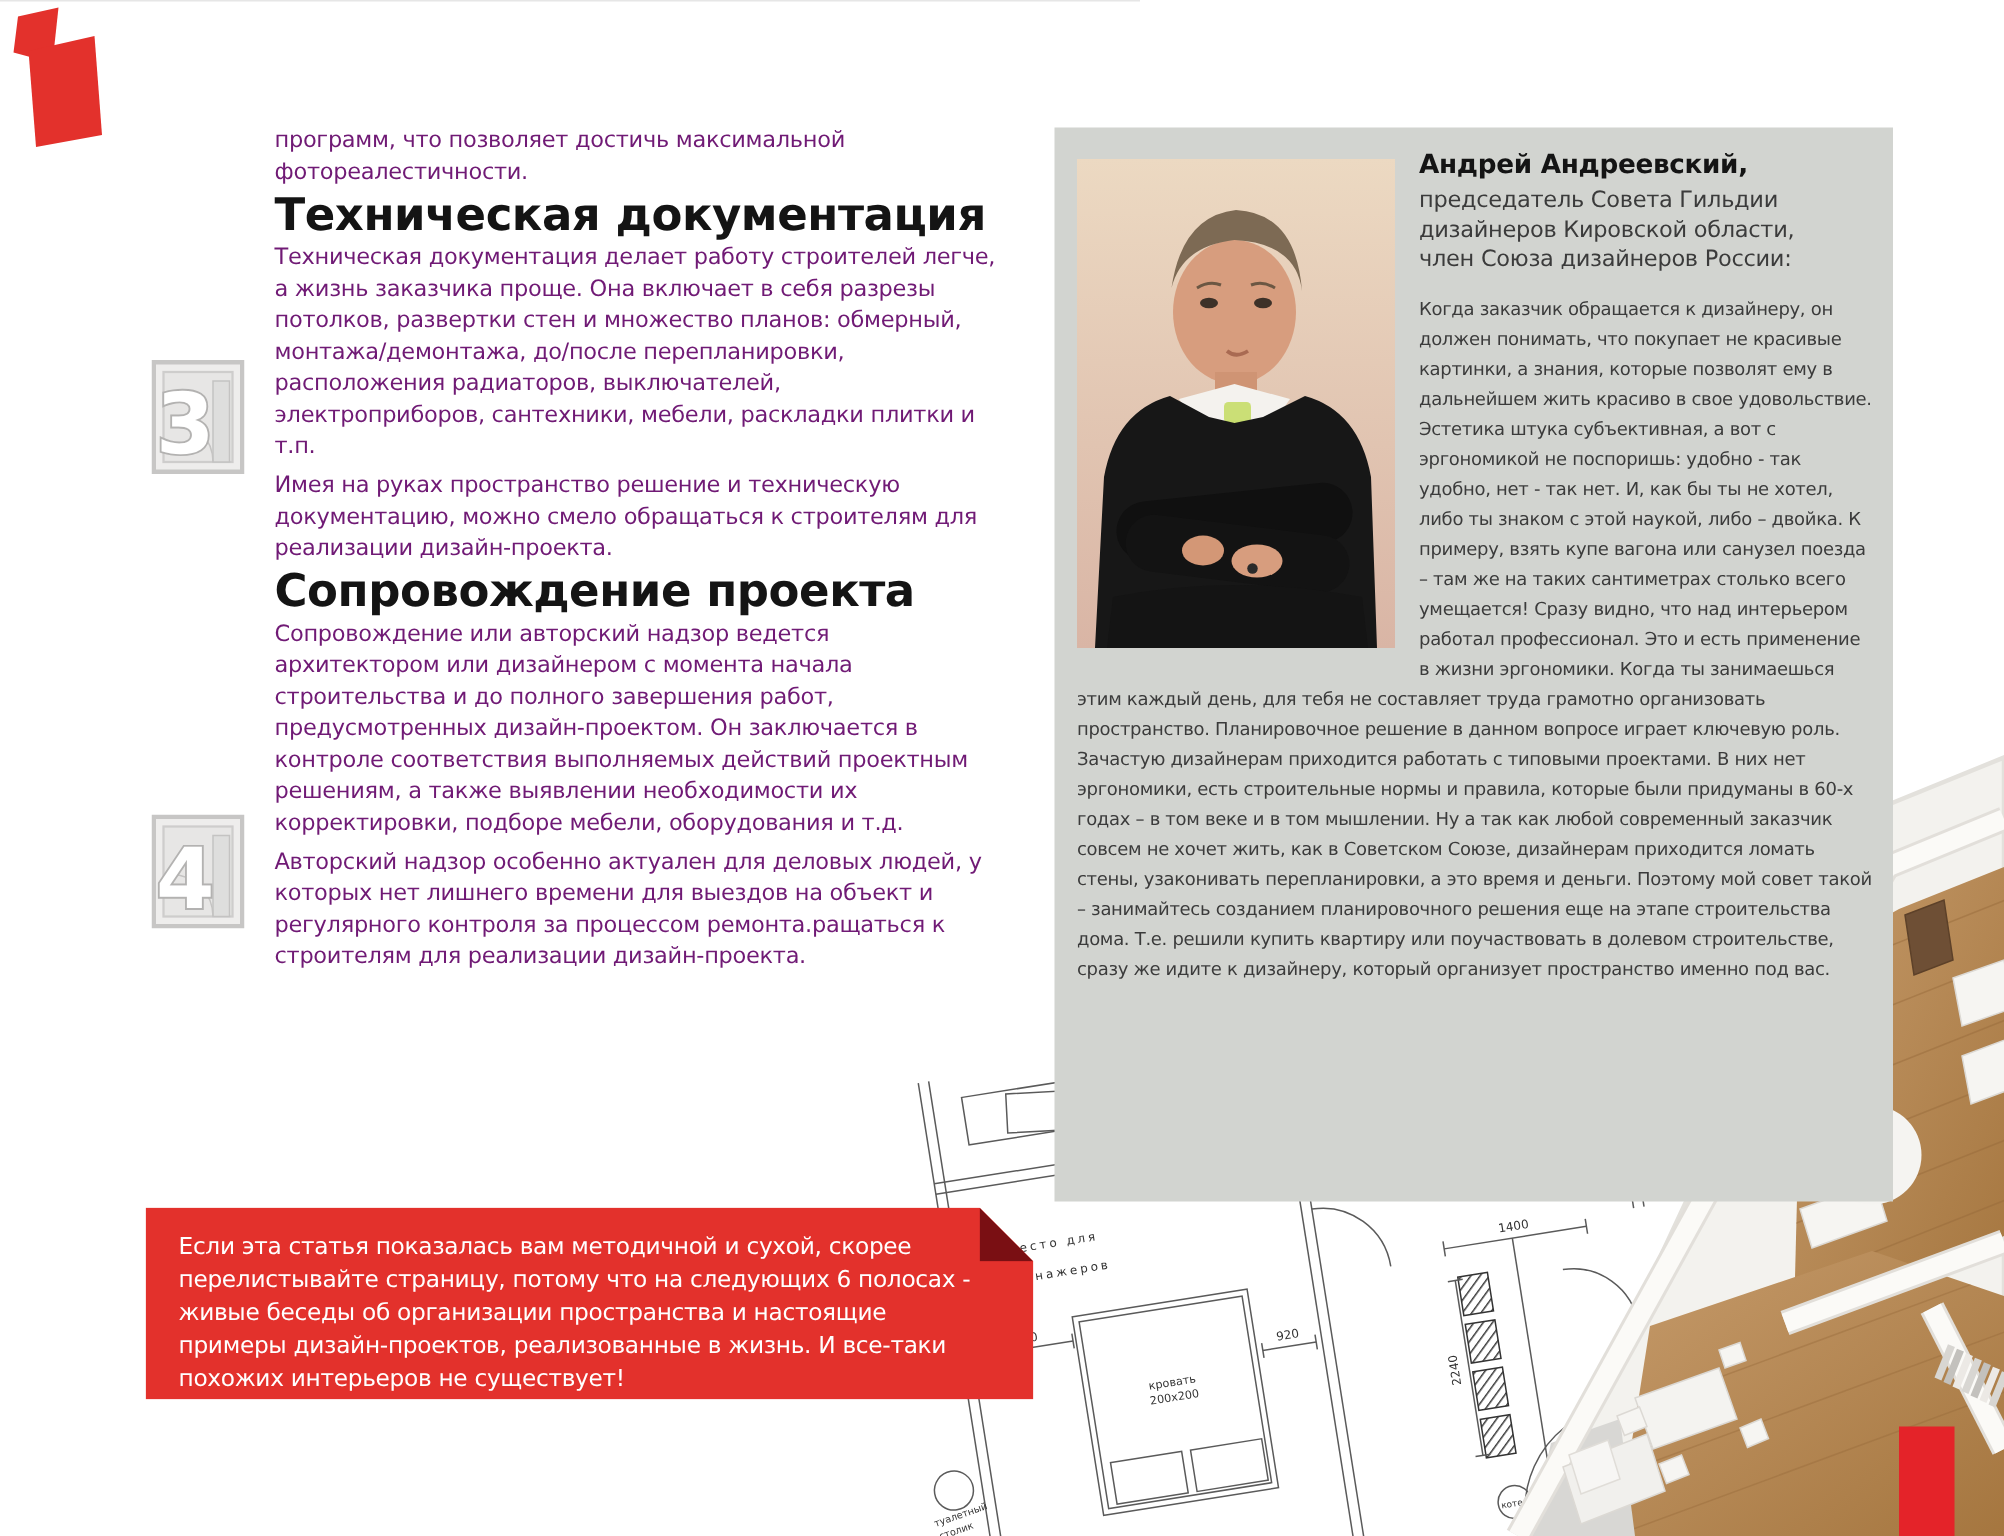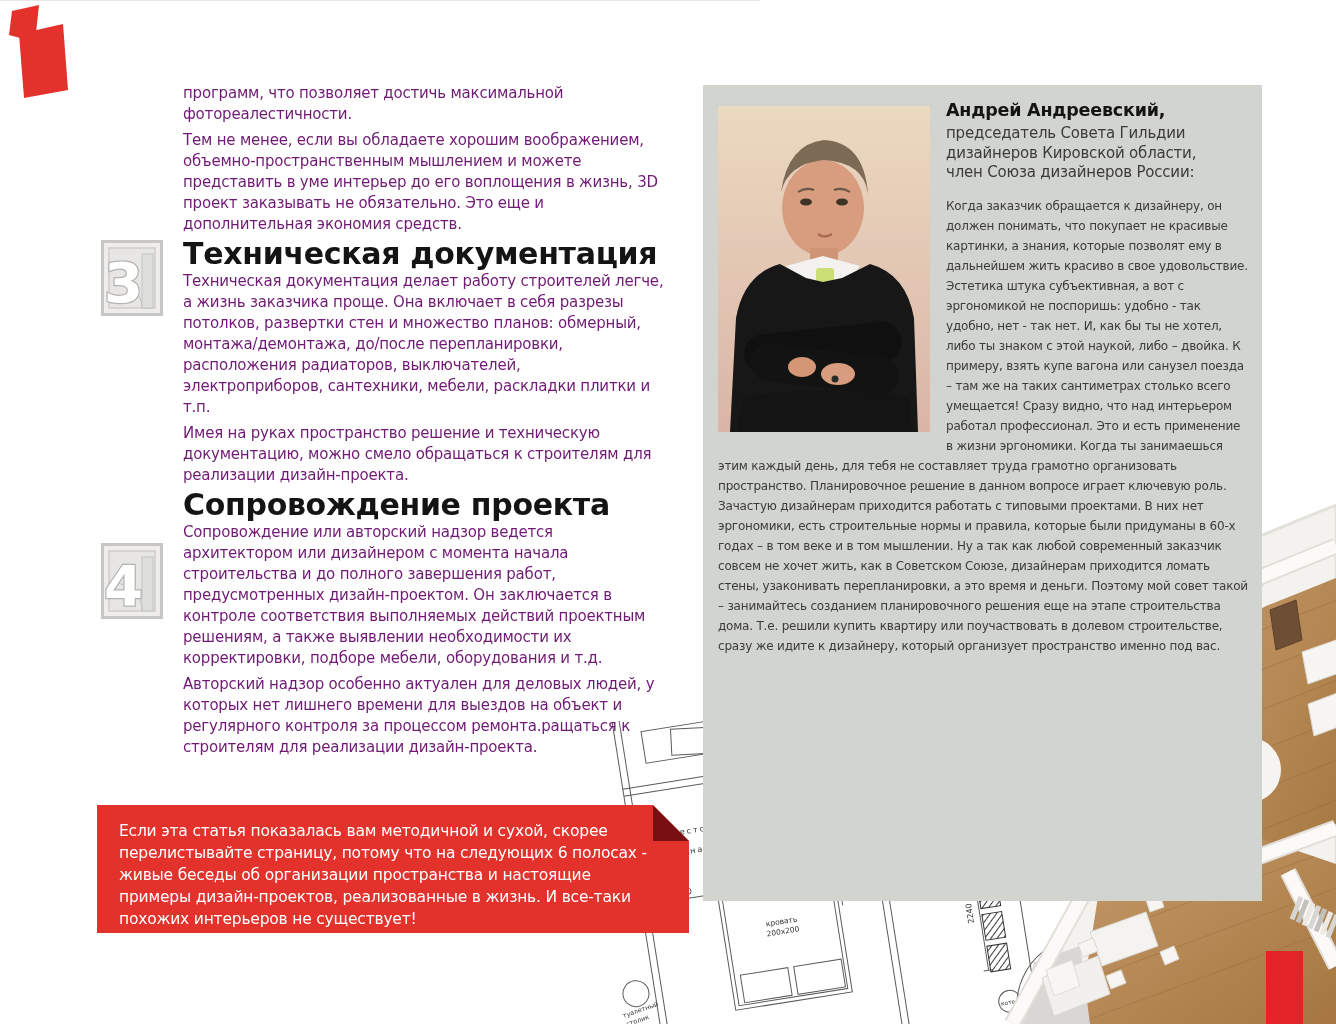--- a/index.html
+++ b/index.html
@@ -17,21 +17,21 @@
   .num-icon svg{display:block;}
 
   
   .callout{position:absolute;left:97px;top:805px;width:592px;height:128px;background:#e3312c;
            z-index:4;clip-path:polygon(0 0,calc(100% - 36px) 0,100% 36px,100% 100%,0 100%);}
   .callout .fold{position:absolute;top:0;right:0;width:36px;height:36px;background:#7a0f13;
            clip-path:polygon(0 0,100% 100%,0 100%);}
   .callout p{margin:0;padding:15px 22px;color:#ffffff;font-size:15.5px;line-height:22px;letter-spacing:-0.2px;}
 
   
-  .expert{position:absolute;left:703px;top:85px;width:559px;height:816px;background:#d2d4d0;
+  .expert{position:absolute;left:703px;top:85px;width:559px;height:716px;background:#d2d4d0;
           z-index:3;padding:0 13px 0 15px;box-sizing:border-box;}
   .expert .photo{float:left;width:212px;height:326px;margin:21px 16px 12px 0;display:block;}
   .expert h3{margin:14px 0 3px 0;font-size:17.5px;line-height:22px;font-weight:bold;color:#141414;letter-spacing:-0.2px;}
   .expert .role{font-size:15px;line-height:19.5px;color:#3b3b3b;letter-spacing:-0.2px;}
   .expert .quote{margin:13px 0 0 0;font-size:12px;line-height:20px;color:#3b3b3b;letter-spacing:-0.2px;}
 
   
   .plan{position:absolute;left:540px;top:660px;z-index:1;overflow:visible;}
   .render{position:absolute;left:950px;top:500px;z-index:2;}
   .red-bar{position:absolute;left:1266px;top:951px;width:37px;height:73px;background:#e42329;z-index:6;}
@@ -194,21 +194,20 @@
     <polygon points="128,444 143,438 148,451 133,457" fill="#f6f5f2" stroke="#dcd9d4"></polygon>
     <polygon points="156,476 171,470 176,483 161,489" fill="#f6f5f2" stroke="#dcd9d4"></polygon>
     <polygon points="196,400 210,395 214,407 200,412" fill="#f6f5f2" stroke="#dcd9d4"></polygon>
     <polygon points="210,452 224,446 229,459 215,465" fill="#f6f5f2" stroke="#dcd9d4"></polygon>
     <polygon points="92,478 148,456 160,494 104,516" fill="#f1f0ed" stroke="#dcd9d4"></polygon>
     <polygon points="96,470 122,460 130,486 104,496" fill="#f7f6f4" stroke="#e0ddd8"></polygon>
   </svg>
 
   <main class="left-col">
     <p>программ, что позволяет достичь максимальной фотореалестичности.</p>
-    <p>Тем не менее, если вы обладаете хорошим воображением, объемно-пространственным мышлением и можете представить в уме интерьер до его воплощения в жизнь, 3D проект заказывать не обязательно. Это еще и дополнительная экономия средств.</p>
     <h2>Техническая документация</h2>
     <p>Техническая документация делает работу строителей легче, а жизнь заказчика проще. Она включает в себя разрезы потолков, развертки стен и множество планов: обмерный, монтажа/демонтажа, до/после перепланировки, расположения радиаторов, выключателей, электроприборов, сантехники, мебели, раскладки плитки и т.п.</p>
     <p>Имея на руках пространство решение и техническую документацию, можно смело обращаться к строителям для реализации дизайн-проекта.</p>
     <h2>Сопровождение проекта</h2>
     <p>Сопровождение или авторский надзор ведется архитектором или дизайнером с момента начала строительства и до полного завершения работ, предусмотренных дизайн-проектом. Он заключается в контроле соответствия выполняемых действий проектным решениям, а также выявлении необходимости их корректировки, подборе мебели, оборудования и т.д.</p>
     <p>Авторский надзор особенно актуален для деловых людей, у которых нет лишнего времени для выездов на объект и регулярного контроля за процессом ремонта.ращаться к строителям для реализации дизайн-проекта.</p>
   </main>
 
   <div class="num-icon" style="top:240px;">
     <svg width="62" height="76" viewBox="0 0 62 76">

